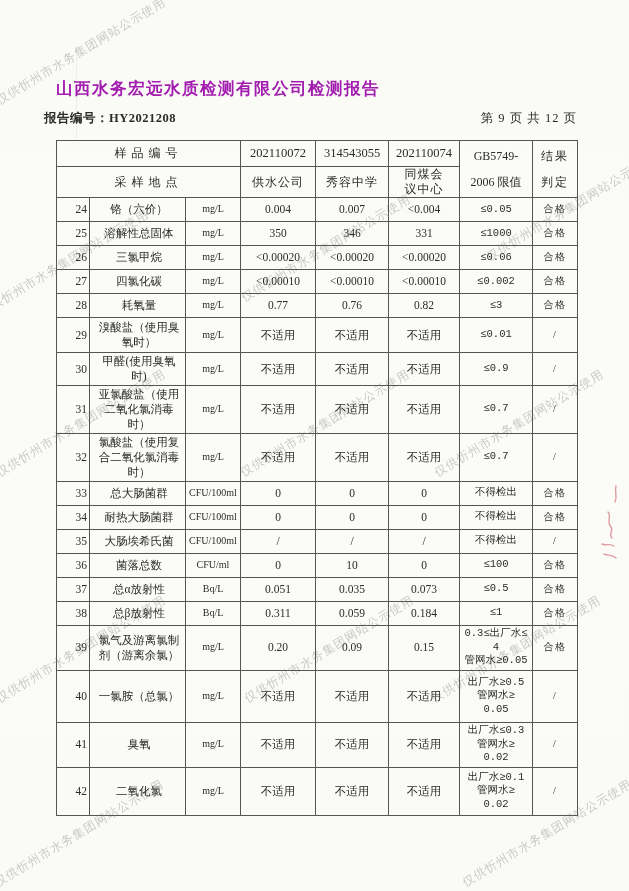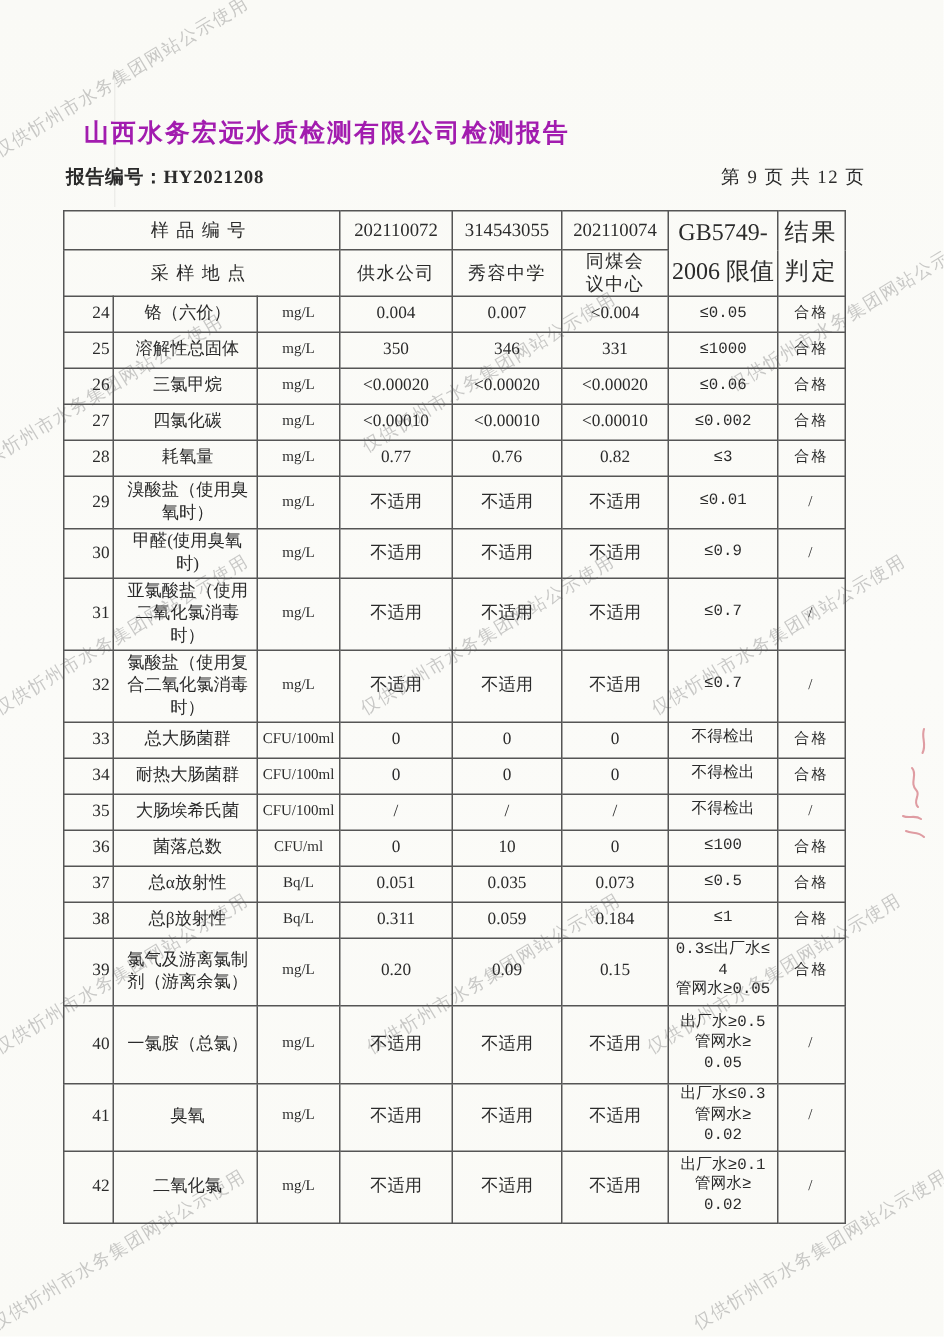--- a/index.html
+++ b/index.html
@@ -17,36 +17,36 @@
   }
   .report-no{
     position:absolute;left:44px;top:110px;
     font-size:12.5px;font-weight:600;letter-spacing:.5px;
   }
   .page-ind{
     position:absolute;right:52px;top:110px;
     font-size:12.5px;letter-spacing:1px;
   }
   table{
-    position:absolute;left:42px;top:140px;width:521px;
+    position:absolute;left:56px;top:140px;width:521px;
     border-collapse:collapse;table-layout:fixed;border-radius:16px;
   }
   td{
     border:1px solid #555;
     text-align:center;vertical-align:middle;
     padding:1px 2px;font-size:11px;line-height:1.25;
     overflow:hidden;
   }
   thead tr.h1{height:26px;}
   thead tr.h2{height:30px;}
   .hd-label{font-size:12px;letter-spacing:5px;}
   .hd-id{font-size:12.5px;}
   .hd-loc{font-size:12px;letter-spacing:1px;}
   .hd-loc.narrow{padding:0 10px;text-align:center;}
-  .hd-2line{font-size:16px;line-height:26px;padding:0;font-family:Liberation Serif, serif;}
+  .hd-2line{font-size:12px;line-height:26px;padding:0;font-family:Liberation Serif, serif;}
   .hd-2line span{display:block;}
   .c-no{font-size:11.5px;text-align:right;}
   .c-name{text-align:center;padding-left:5px;font-size:11.5px;line-height:1.3;}
   .c-unit{font-size:10px;margin-top:30px;}
   .c-val{font-size:11.5px;margin-left:12px;}
   .c-limit{font-size:10.5px;white-space:pre-line;line-height:1.3;font-family:Liberation Mono, monospace;}
   .c-res{font-size:10px;letter-spacing:1.5px;}
   tbody tr{height:24px;}
   tbody tr:nth-child(6){height:35px;}
   tbody tr:nth-child(8){height:35px;}

